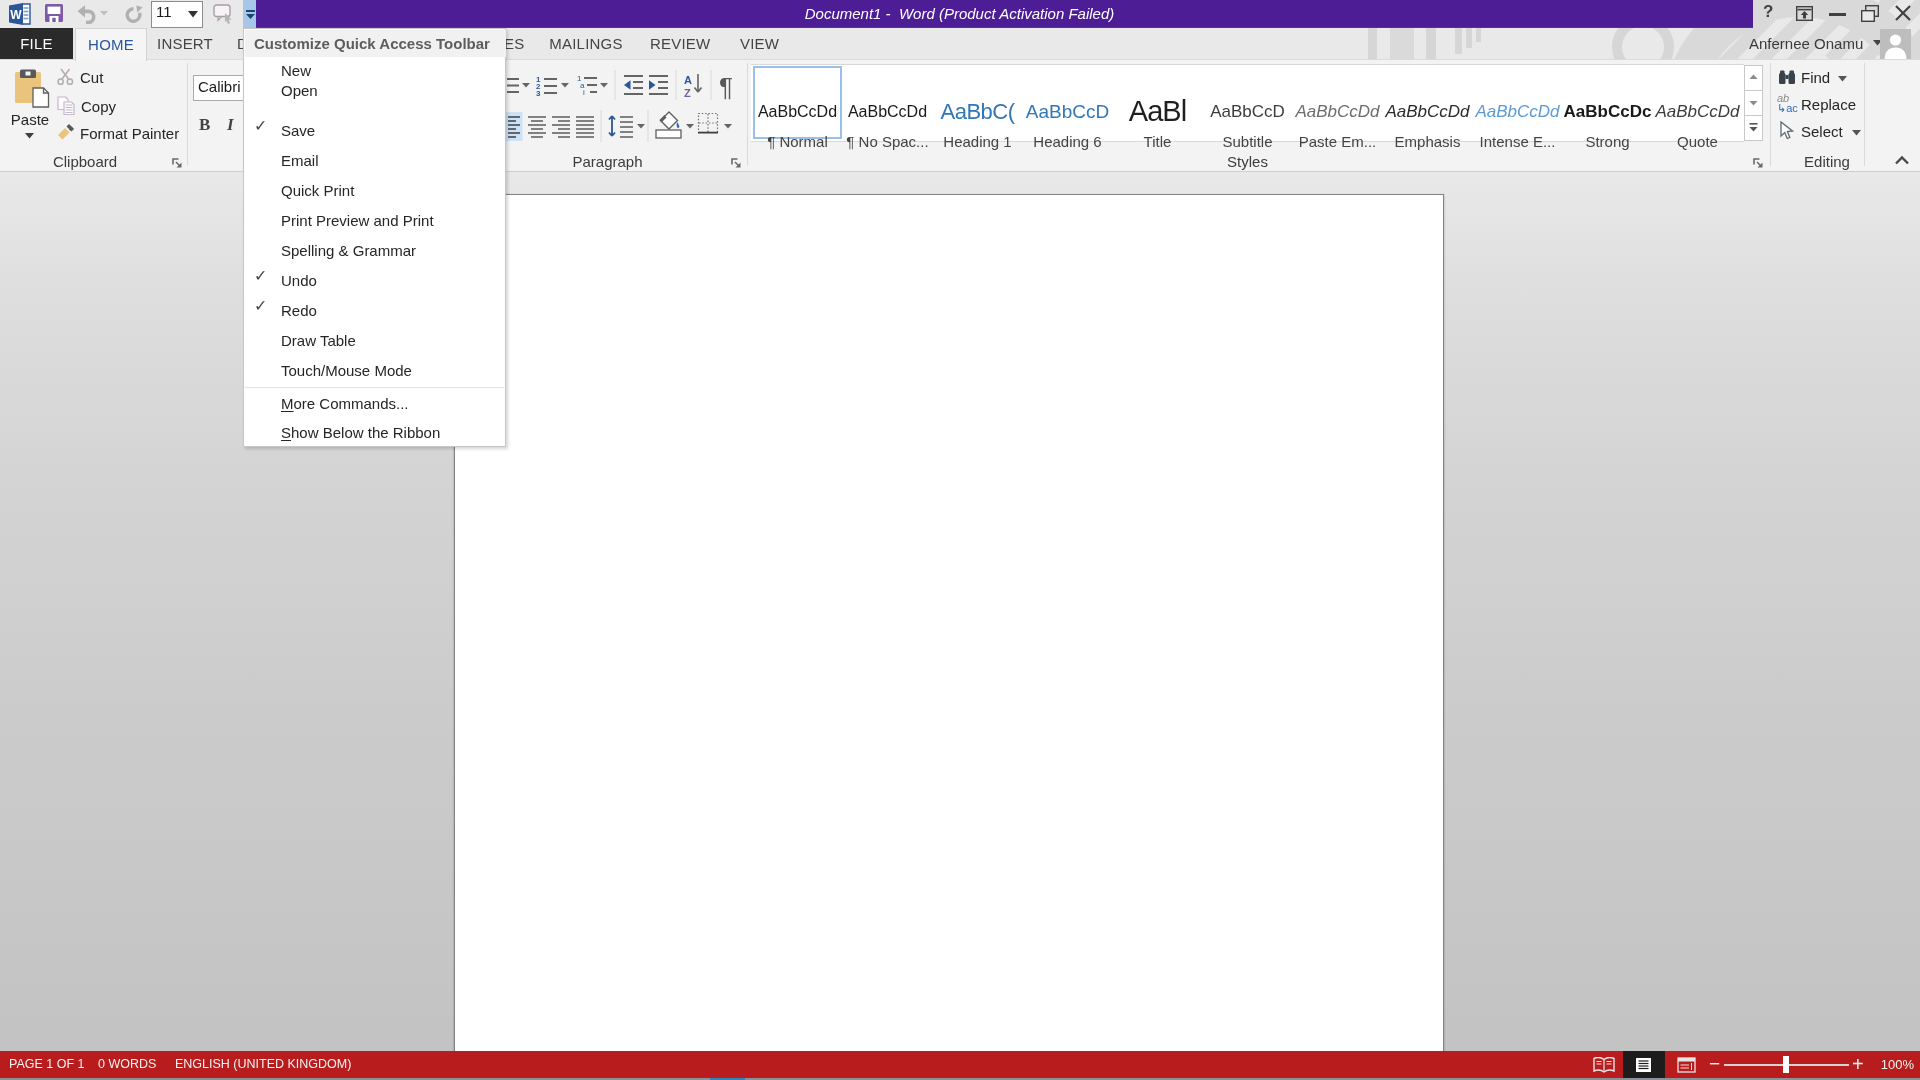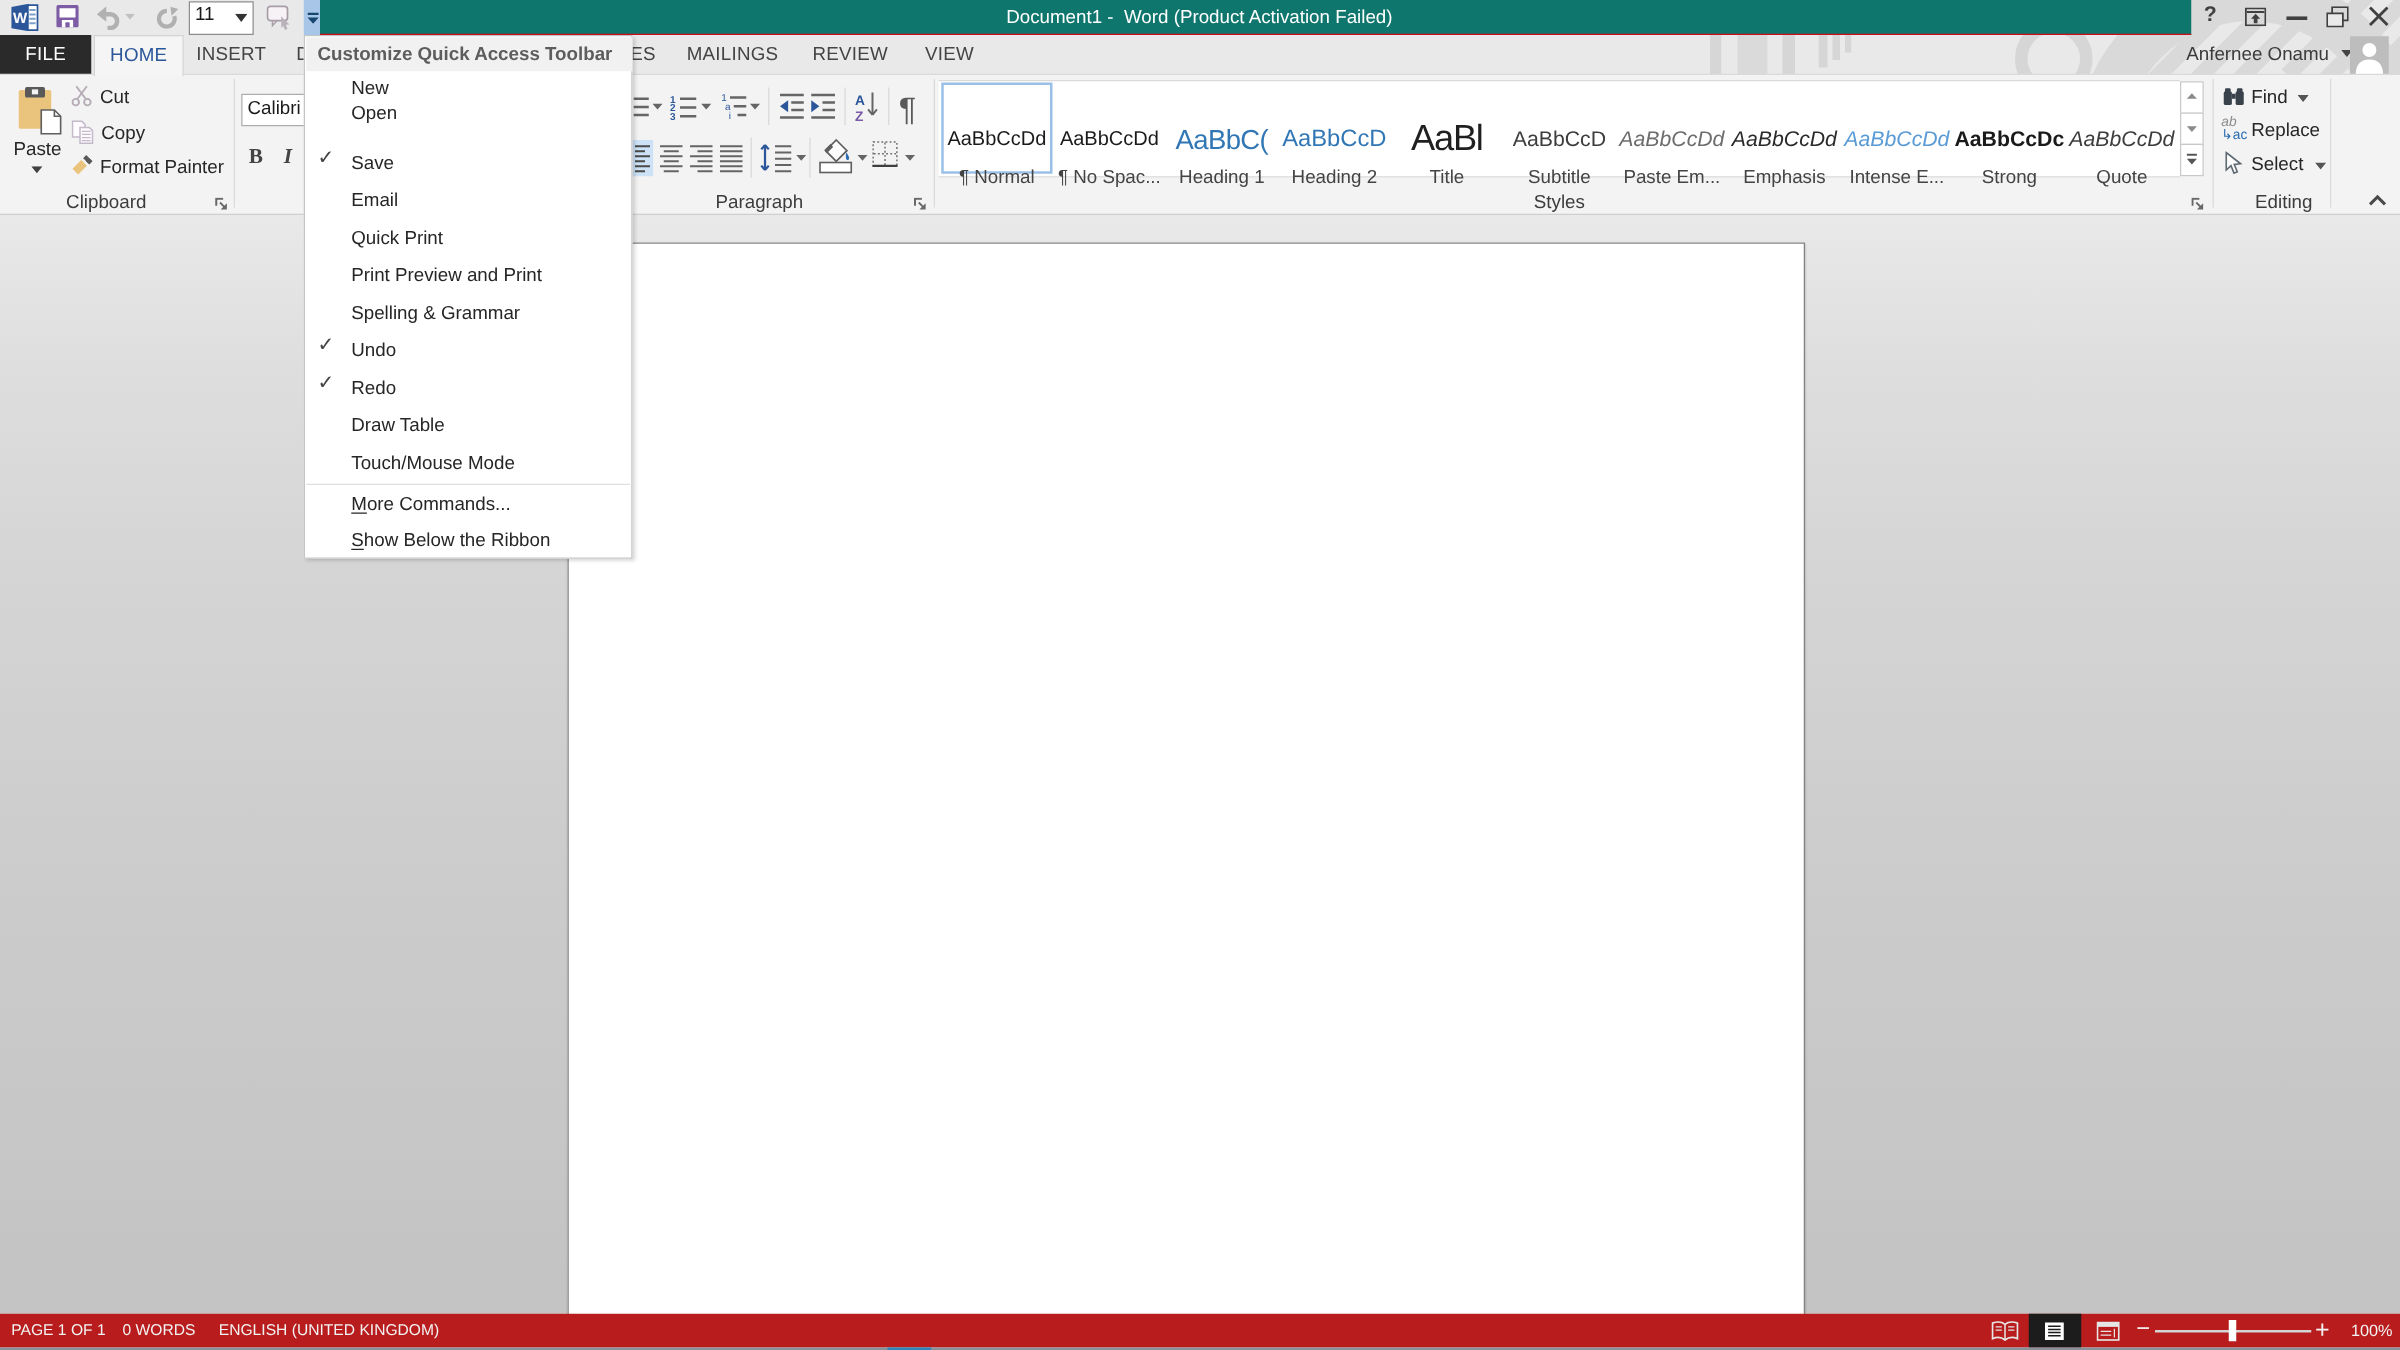--- a/index.html
+++ b/index.html
@@ -1,21 +1,21 @@
 <!DOCTYPE html>
 <html><head>
 <meta charset="utf-8">
 <style>
   html,body{margin:0;padding:0;}
   body{width:1920px;height:1080px;overflow:hidden;position:relative;
        font-family:"Liberation Sans", sans-serif;background:#e9e9e9;}
   .ab{position:absolute;}
   
   #topband{left:0;top:0;width:1920px;height:60px;background:#e9e9e9;}
-  #redbar{left:256px;top:0;width:1497px;height:27px;background:#0f766e;border-bottom:1px solid #c8101a;}
+  #redbar{left:256px;top:0;width:1497px;height:27px;background:#4c1d95;border-bottom:1px solid #c8101a;font-style:italic;}
   #redbar .title{width:1407px;text-align:center;color:#fff;font-size:15px;line-height:27px;}
   
   .tab{top:28px;height:32px;font-size:15px;line-height:32px;color:#444;letter-spacing:.2px;}
   #tab-file{left:0;width:73px;background:#2a2a2a;color:#fff;text-align:center;}
   #tab-home{left:75px;width:72px;background:#f5f5f5;border:1px solid #d4d4d4;border-bottom:none;
             color:#2b579a;text-align:center;box-sizing:border-box;height:33px;z-index:5;}
   
   #ribbon{left:0;top:60px;width:1920px;height:111px;background:#f3f3f3;border-bottom:1px solid #cfcfcf;}
   .gsep{top:3px;width:1px;height:103px;background:#dadada;}
   .glabel{font-size:15px;color:#3c3c3c;}
@@ -347,21 +347,21 @@
   <div class="tile" style="left:843px;">
       <div class="samp" style="font-size:16px;color:#1a1a1a;">AaBbCcDd</div>
       <div class="tlab">¶ No Spac...</div>
     </div>
   <div class="tile" style="left:933px;">
       <div class="samp" style="font-size:22px;color:#3277b5;letter-spacing:-.5px;">AaBbC(</div>
       <div class="tlab">Heading 1</div>
     </div>
   <div class="tile" style="left:1023px;">
       <div class="samp" style="font-size:19px;color:#3277b5;">AaBbCcD</div>
-      <div class="tlab">Heading 2</div>
+      <div class="tlab">Heading 6</div>
     </div>
   <div class="tile" style="left:1113px;">
       <div class="samp" style="font-size:29px;color:#1f1f1f;letter-spacing:-1px;">AaBl</div>
       <div class="tlab">Title</div>
     </div>
   <div class="tile" style="left:1203px;">
       <div class="samp" style="font-size:17px;color:#3d3d3d;">AaBbCcD</div>
       <div class="tlab">Subtitle</div>
     </div>
   <div class="tile" style="left:1293px;">

